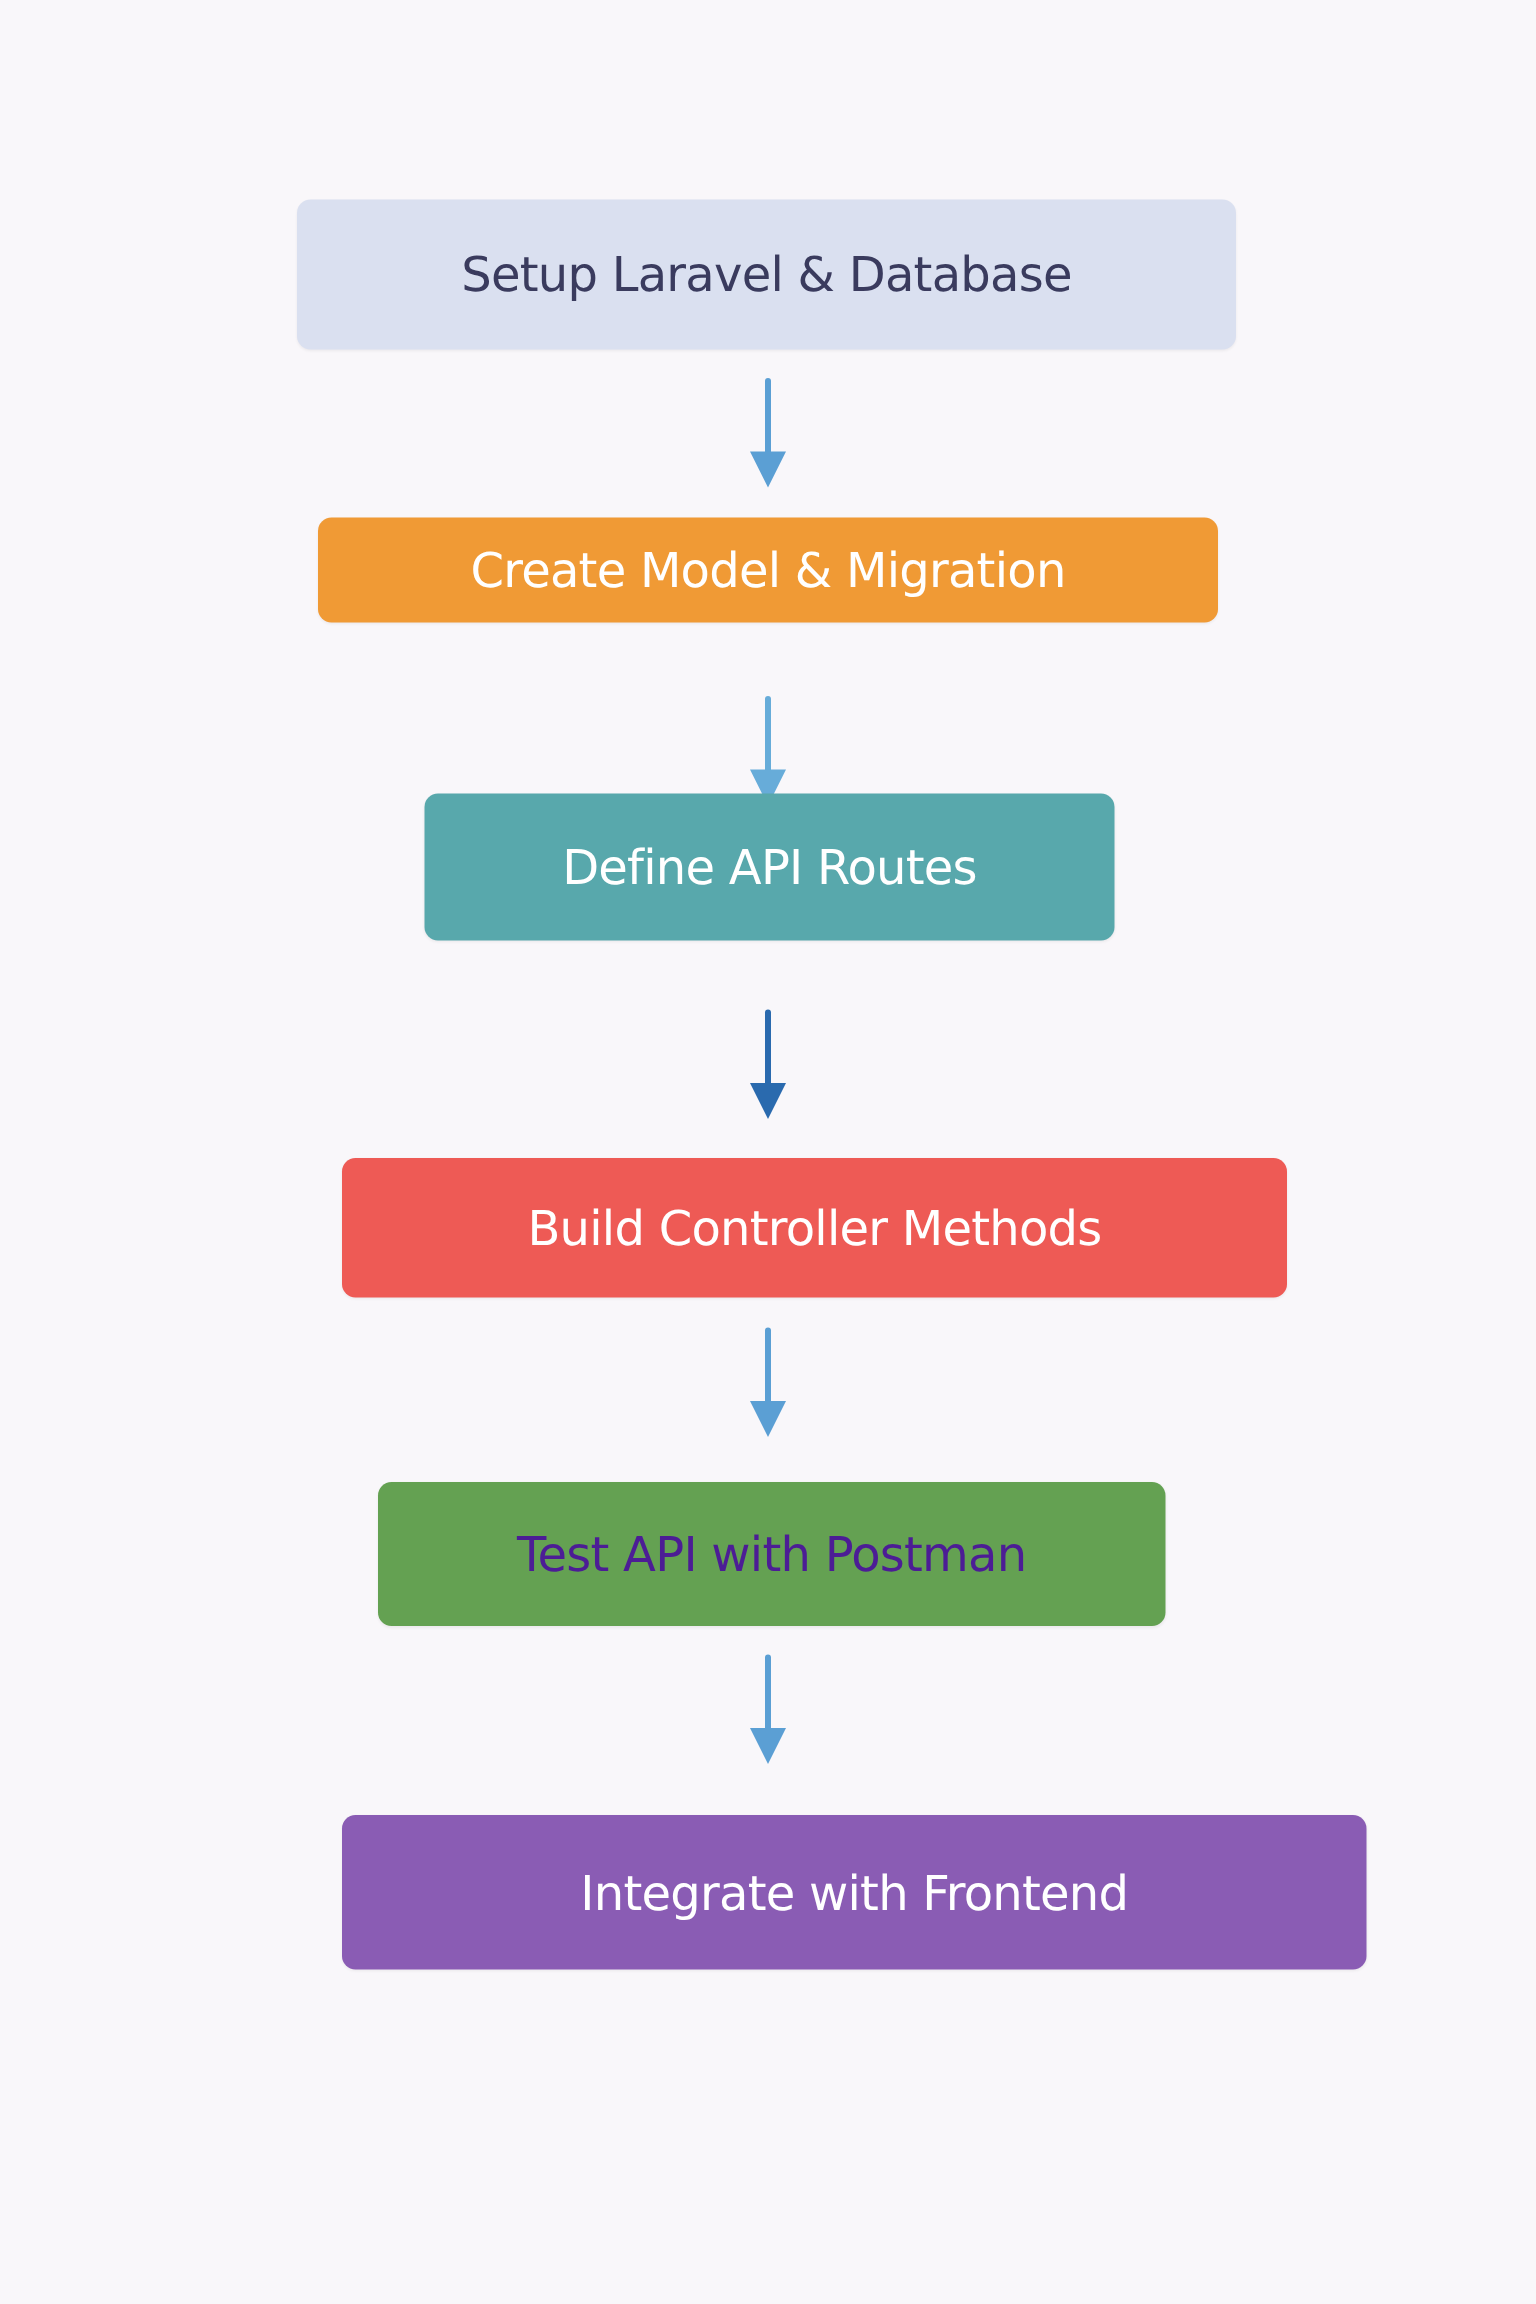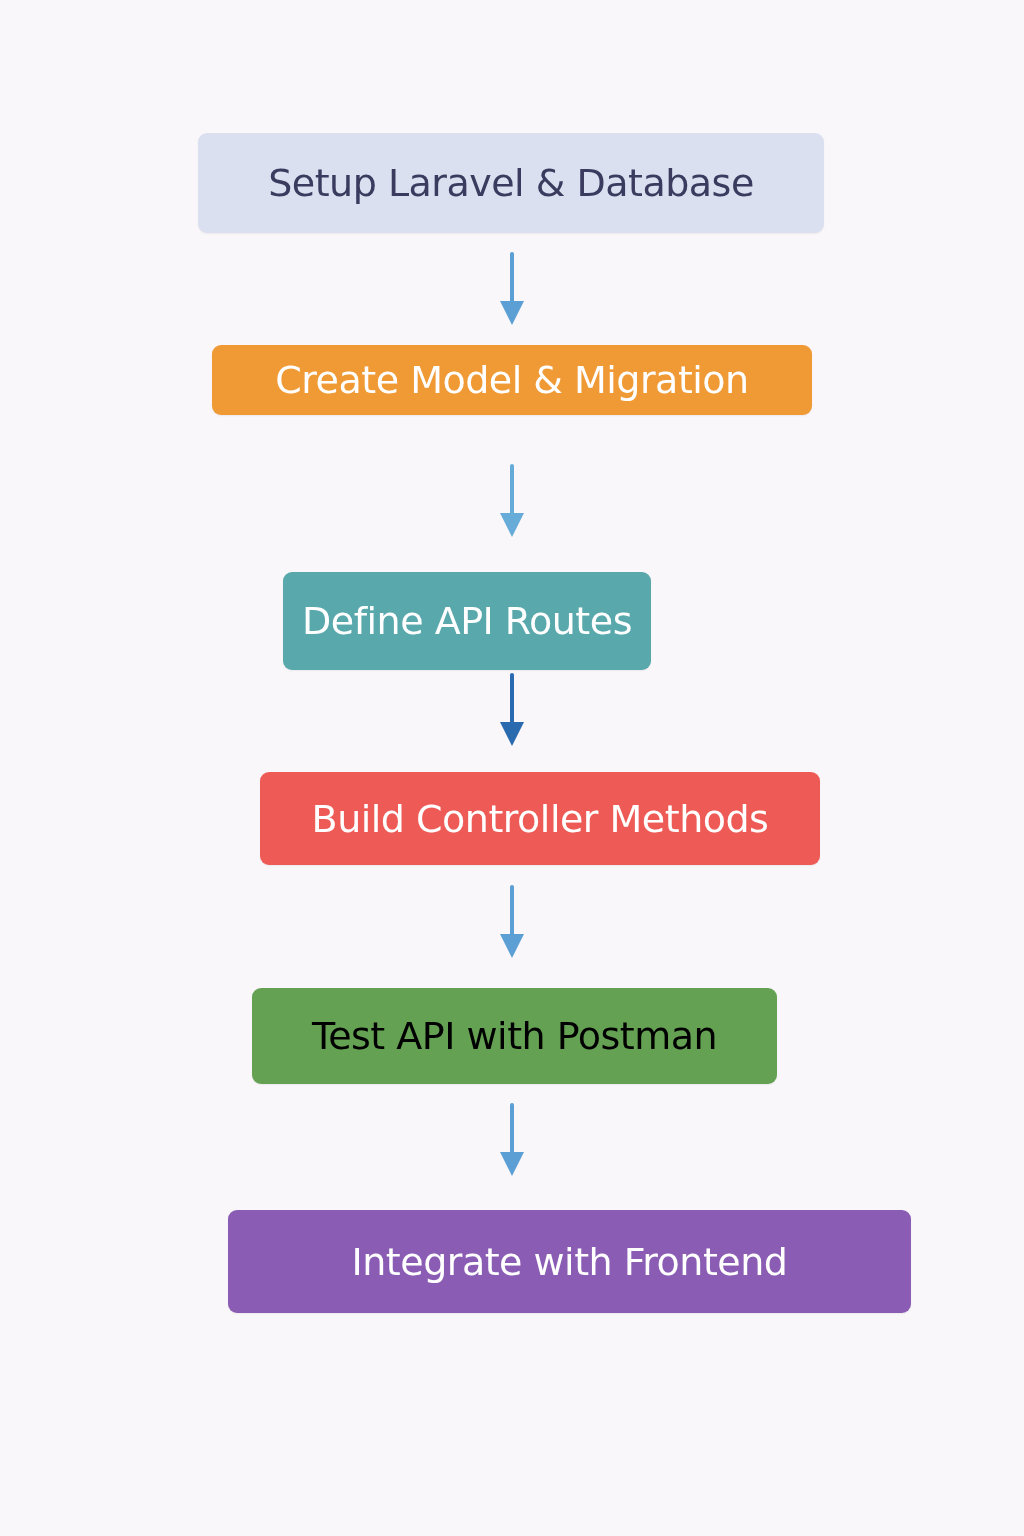--- a/index.html
+++ b/index.html
@@ -17,28 +17,28 @@
     .step {
       position: absolute;
       display: flex;
       align-items: center;
       justify-content: center;
       border-radius: 9px;
       box-shadow: 0 1px 2px rgba(0,0,0,0.06);
       box-sizing: border-box;
     }
     .step span {
-      font-size: 38px;
+      font-size: 32px;
       letter-spacing: -0.5px;
       white-space: nowrap;
     }
     #s0 { left: 198px; top: 133px; width: 626px; height: 100px; }
     #s1 { left: 212px; top: 345px; width: 600px; height: 70px; }
-    #s2 { left: 283px; top: 572px; width: 368px; height: 98px; }
-    #s3 { left: 228px; top: 772px; width: 560px; height: 93px; margin-left: 32px; }
+    #s2 { left: 283px; top: 529px; width: 460px; height: 98px; }
+    #s3 { left: 228px; top: 772px; width: 630px; height: 93px; }
     #s4 { left: 252px; top: 988px; width: 525px; height: 96px; }
     #s5 { left: 228px; top: 1210px; width: 683px; height: 103px; }
 
     .arrow {
       position: absolute;
       left: 497px;
       width: 30px;
       height: 76px;
     }
     #a0 { top: 251px; }
@@ -80,21 +80,21 @@
 
   <div class="step" id="s3" style="background: rgb(238, 90, 85); color: rgb(255, 255, 255);">
     <span>Build Controller Methods</span>
   </div>
 
   <svg class="arrow" id="a3" viewBox="0 0 30 76">
     <line x1="15" y1="3" x2="15" y2="56" stroke-width="4" stroke-linecap="round" stroke="#5b9fd4"></line>
     <polygon points="3,50 27,50 15,74" fill="#5b9fd4"></polygon>
   </svg>
 
-  <div class="step" id="s4" style="background: rgb(100, 161, 82); color: #000000;">
+  <div class="step" id="s4" style="background: rgb(100, 161, 82); color: #4c1d95;">
     <span>Test API with Postman</span>
   </div>
 
   <svg class="arrow" id="a4" viewBox="0 0 30 76">
     <line x1="15" y1="3" x2="15" y2="56" stroke-width="4" stroke-linecap="round" stroke="#5b9fd4"></line>
     <polygon points="3,50 27,50 15,74" fill="#5b9fd4"></polygon>
   </svg>
 
   <div class="step" id="s5" style="background: rgb(138, 92, 180); color: rgb(255, 255, 255);">
     <span>Integrate with Frontend</span>

